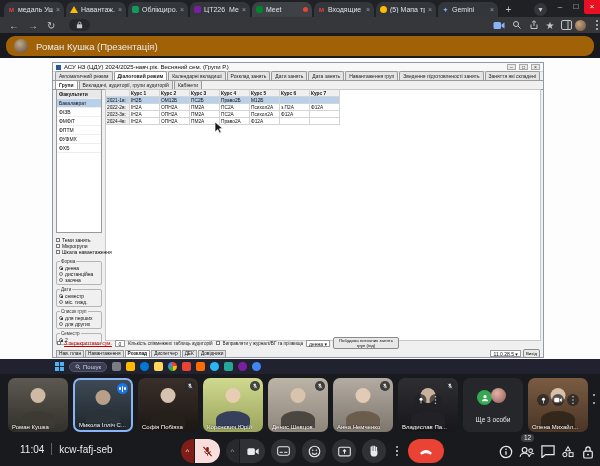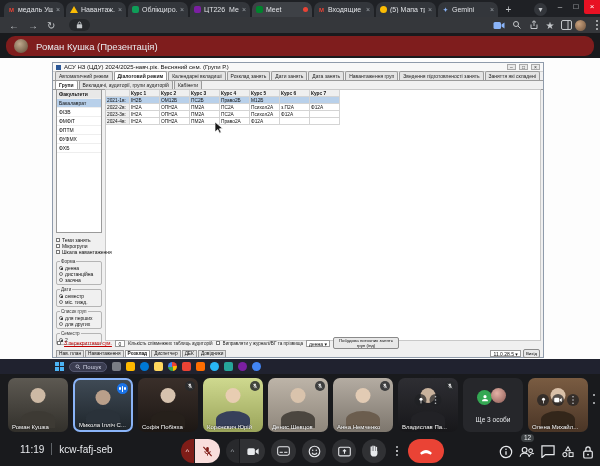--- a/index.html
+++ b/index.html
@@ -33,21 +33,21 @@
   #omnibox { display:flex; align-items:center; gap:4px; margin-left:14px; background:#26282b; border-radius:8px; height:12px; padding:0 7px; }
   #url { font-size:8px; color:#dfe1e5; white-space:nowrap; }
   .tbright { position:absolute; top:2px; width:14px; height:12px; display:flex; align-items:center; justify-content:center; }
   .tbright svg { display:block; }
   #avatar-toolbar { border-radius:50%; width:11px; height:11px; background:radial-gradient(circle at 35% 35%, #c9a27e, #6b4f3a); top:3px; }
   .kebabdots, .kebabdots::before, .kebabdots::after { width:2px; height:2px; background:#c4c7ca; border-radius:50%; }
   .kebabdots { position:relative; }
   .kebabdots::before, .kebabdots::after { content:""; position:absolute; left:0; }
   .kebabdots::before { top:-4px; } .kebabdots::after { top:4px; }
   
-  #banner { position:absolute; left:6px; top:36px; width:588px; height:20px; background:#7f1d1d; border-radius:9px;
+  #banner { position:absolute; left:6px; top:36px; width:588px; height:20px; background:#a16207; border-radius:9px;
             display:flex; align-items:center; gap:8px; padding:0 8px; }
   #banner-avatar { width:14px; height:14px; border-radius:50%; background:radial-gradient(circle at 40% 35%, #bfa98d, #5c4632); }
   #banner-text { font-size:9.5px; color:#e8eaed; }
   
   #share { position:absolute; left:0; top:58px; width:600px; height:316px; background:#fdfdfd; overflow:hidden; }
   #appwin { position:absolute; left:52px; top:4px; width:492px; height:296px; background:#f0f0f0; border:1px solid #8f9bab; font-size:5px; color:#111; }
   #apptitle { height:9px; background:#f8f8f8; display:flex; align-items:center; gap:3px; padding:0 3px; border-bottom:1px solid #d0d0d0; }
   #appicon { width:5px; height:5px; background:#2b5797; }
   #apptitle-text { font-size:6px; white-space:nowrap; overflow:hidden; flex:1; }
   .appctl { width:9px; height:6px; border:1px solid #a9a9a9; background:#e9e9e9; font-size:5px; line-height:4px; text-align:center; color:#333; }
@@ -576,21 +576,21 @@
           <span class="kebabdots" style="transform:scale(.8)"></span>
         </span>
     </span>
     <span class="pname">Олена Михайл...</span>
   </div>
 </div>
 <div id="strip-kebab"><span class="kebabdots" style="background:#9aa0a6"></span></div>
 
 <div id="controls">
   <div id="meta">
-    <span class="mt">11:19</span>
+    <span class="mt">11:04</span>
     <span class="sep"></span>
     <span class="mt">kcw-fafj-seb</span>
   </div>
 
   <div class="splitseg" id="mic-chev">^</div>
   <div class="splitseg" id="mic-btn">
     <svg width="11" height="11" viewBox="0 0 12 12">
         <rect x="4.6" y="1" width="2.8" height="5.5" rx="1.4" fill="#7f1d18"></rect>
         <path d="M3 5.5 a3 3 0 0 0 6 0" fill="none" stroke="#7f1d18" stroke-width="1"></path>
         <line x1="6" y1="8.5" x2="6" y2="10.5" stroke="#7f1d18" stroke-width="1"></line>

